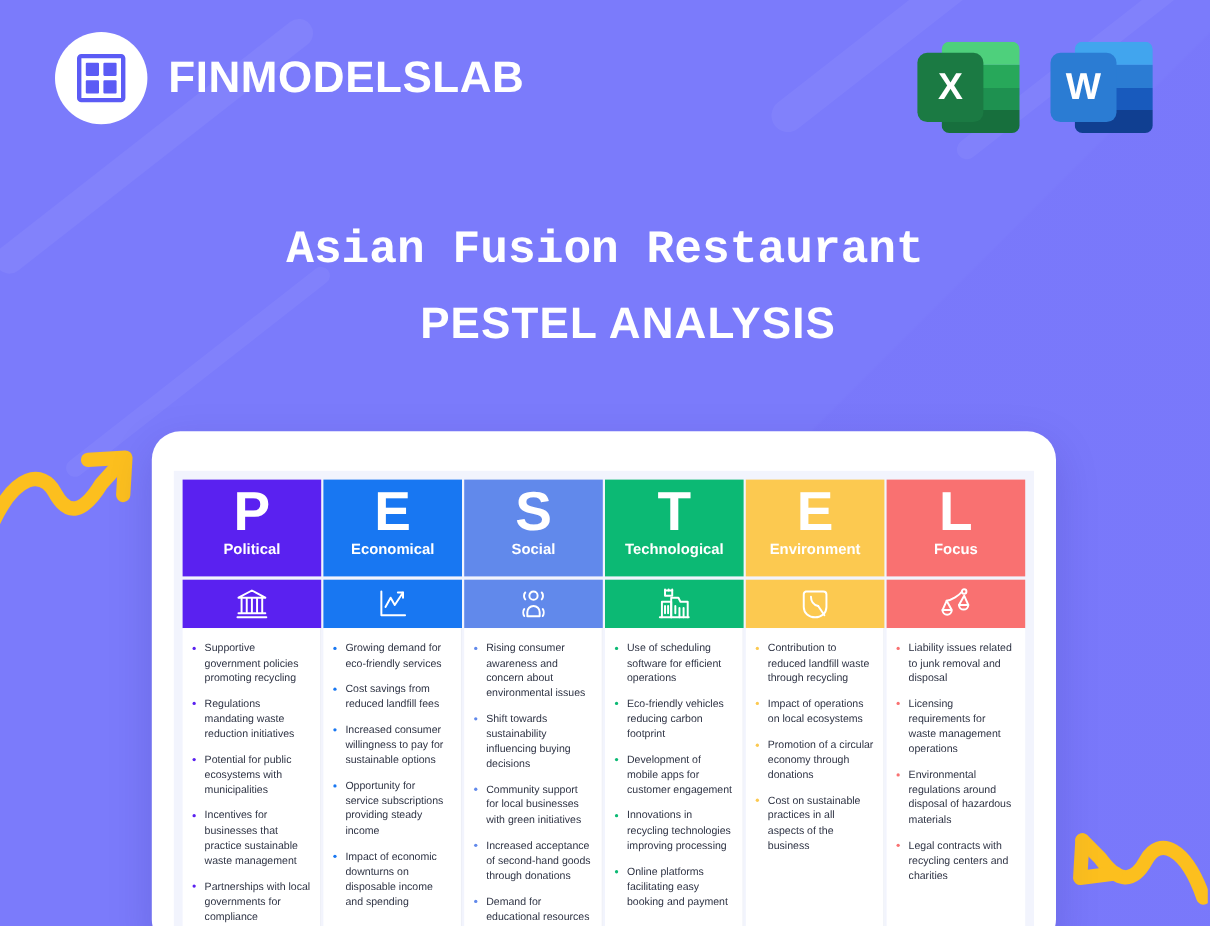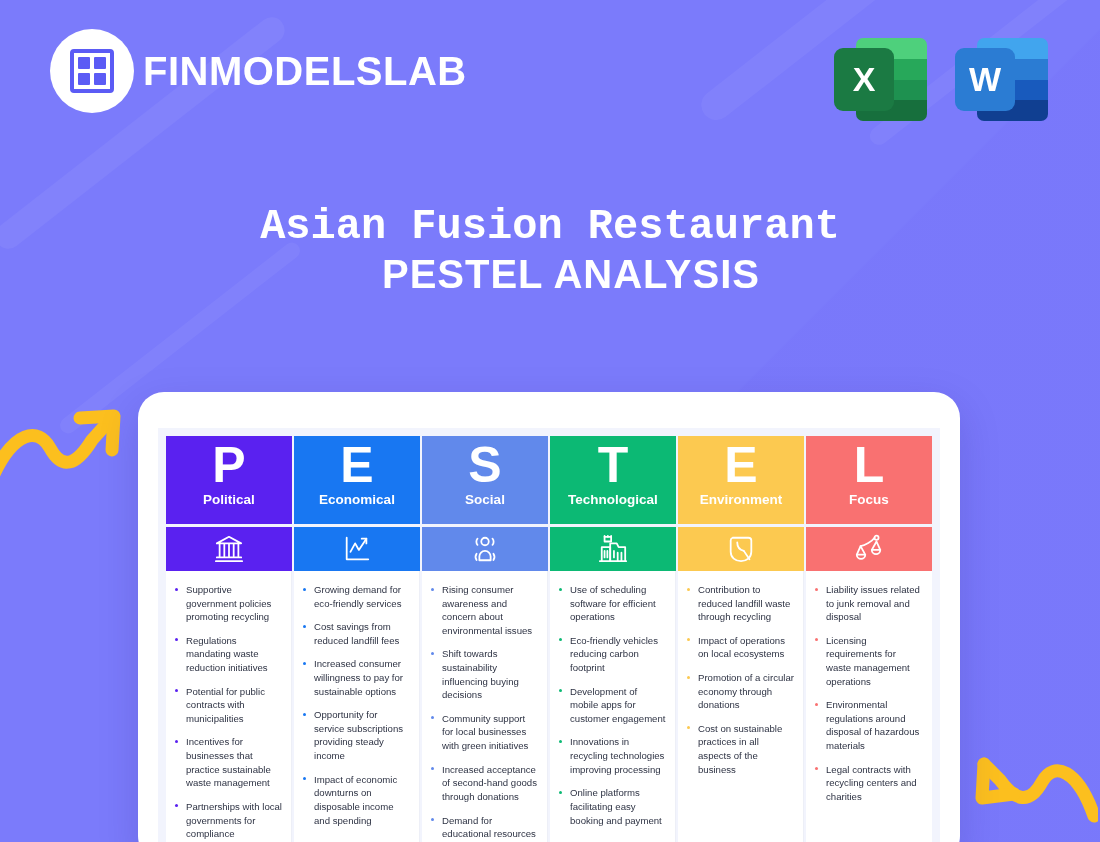--- a/index.html
+++ b/index.html
@@ -72,21 +72,21 @@
     transform: rotate(-38deg);
     border-radius: 40px;
   }
 
   
   #brand {
     position: absolute;
     left: 50px; top: 29px;
     display: flex;
     align-items: center;
-    gap: 9px;
+    gap: 19px;
     z-index: 5;
   }
   #brand .logo-circle {
     width: 84px; height: 84px;
     border-radius: 50%;
     background: #FFFFFF;
     display: flex;
     align-items: center;
     justify-content: center;
     flex: 0 0 auto;
@@ -182,20 +182,21 @@
     color: #FFFFFF;
     letter-spacing: 0px;
     line-height: 1.2;
     font-family: Liberation Mono, monospace;
   }
   #title-sub {
     font-size: 40px;
     font-weight: 800;
     color: #FFFFFF;
     letter-spacing: 1px;
+    margin-top: 20px;
     padding-left: 42px;
   }
 
   
   .deco-arrow { position: absolute; z-index: 4; }
   #arrow-left  { left: -8px; top: 404px; }
   #arrow-right { left: 966px; top: 754px; }
 
   
   #tablet {
@@ -359,21 +360,21 @@
     <path d="M16 3 L29 10 H3 Z"></path>
               <path d="M6 11v13M11 11v13M16 11v13M21 11v13M26 11v13"></path>
     <path d="M3 25h26"></path>
               <path d="M2 29h28"></path>
   </svg>
           </div>
           <div class="col-body">
             <ul class="bullet-list" style="--bullet: #5A21F0;">
               <li>Supportive government policies promoting recycling</li>
               <li>Regulations mandating waste reduction initiatives</li>
-              <li>Potential for public contracts with municipalities</li>
+              <li>Potential for public ecosystems with municipalities</li>
               <li>Incentives for businesses that practice sustainable waste management</li>
               <li>Partnerships with local governments for compliance</li>
             </ul>
           </div>
         </div>
         <div class="pestel-col">
           <div class="col-header" style="background: rgb(24, 119, 242);">
             <div class="col-letter">E</div>
             <div class="col-label">Economical</div>
           </div>

